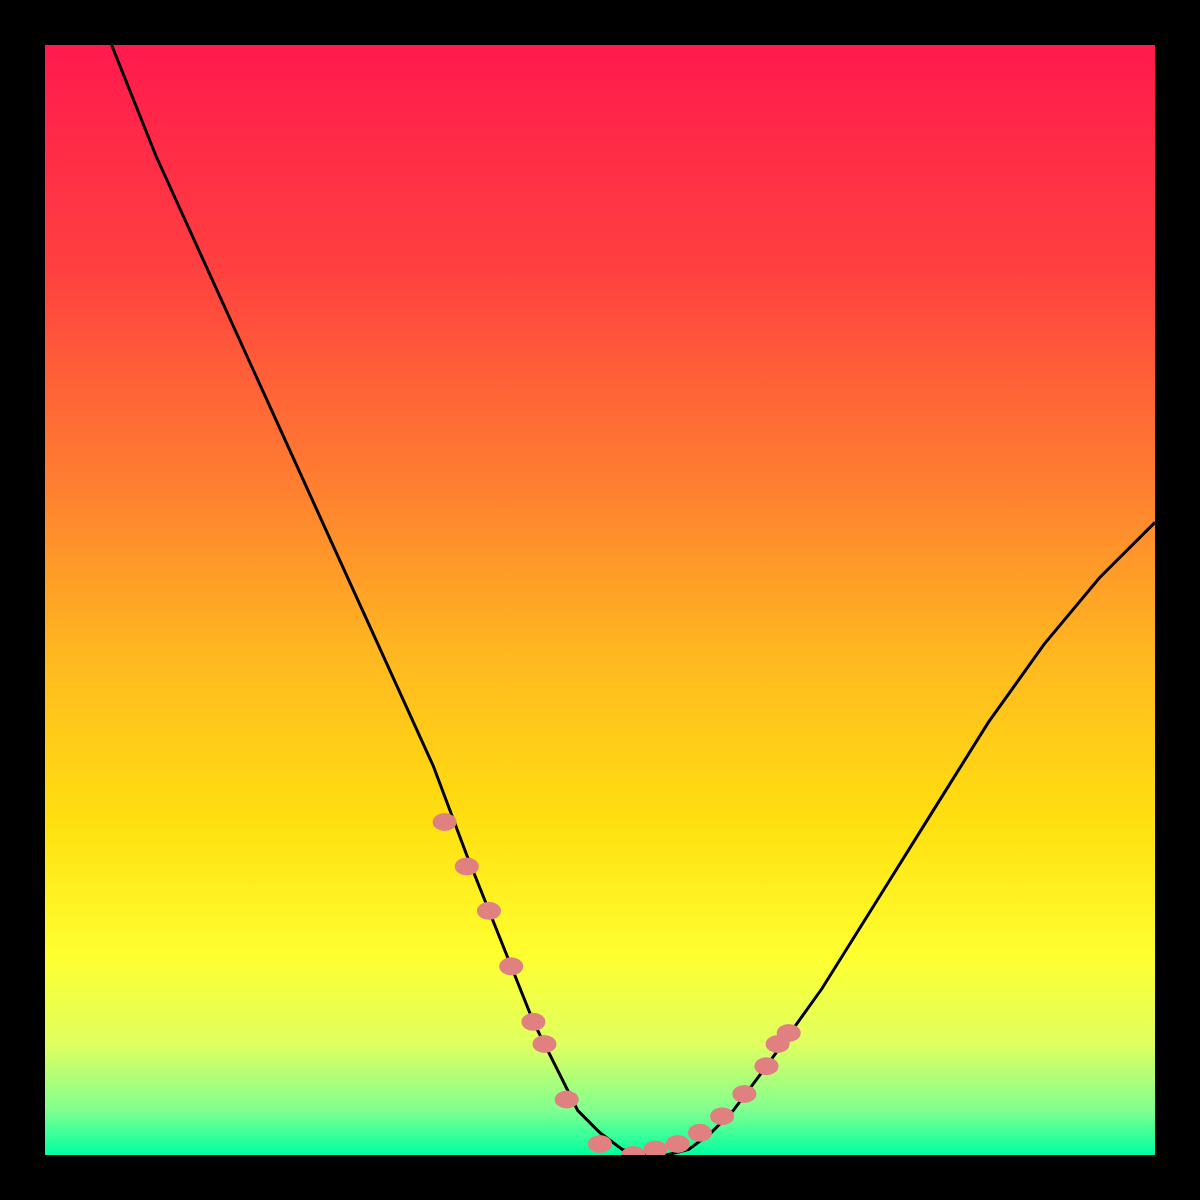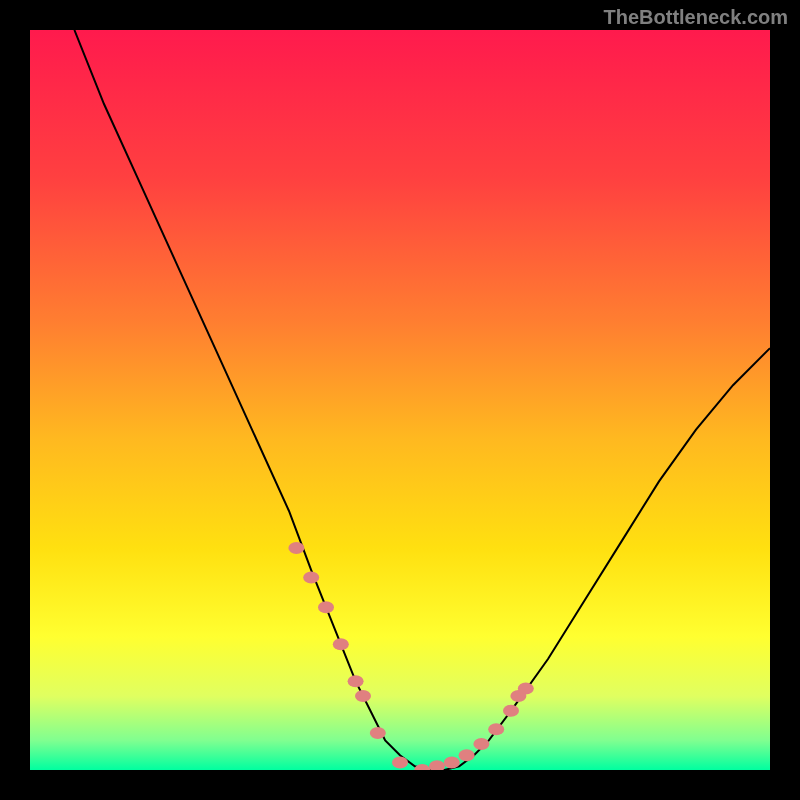--- a/index.html
+++ b/index.html
@@ -34,21 +34,20 @@
     height: 740px;
   }
   svg {
     display: block;
   }
 </style>
 </head>
 <body>
 
 <div class="container">
-  <div class="watermark">TheBottleneck.com</div>
   <div class="plot-area">
     <svg id="chart-svg" width="740" height="740" viewBox="0 0 740 740">
         <defs>
           <linearGradient id="bg-grad" x1="0" y1="0" x2="0" y2="1">
             <stop offset="0%" stop-color="#ff1a4d"></stop>
             <stop offset="20%" stop-color="#ff4040"></stop>
             <stop offset="40%" stop-color="#ff8030"></stop>
             <stop offset="55.00000000000001%" stop-color="#ffb820"></stop>
             <stop offset="70%" stop-color="#ffe010"></stop>
             <stop offset="82%" stop-color="#ffff30"></stop>

